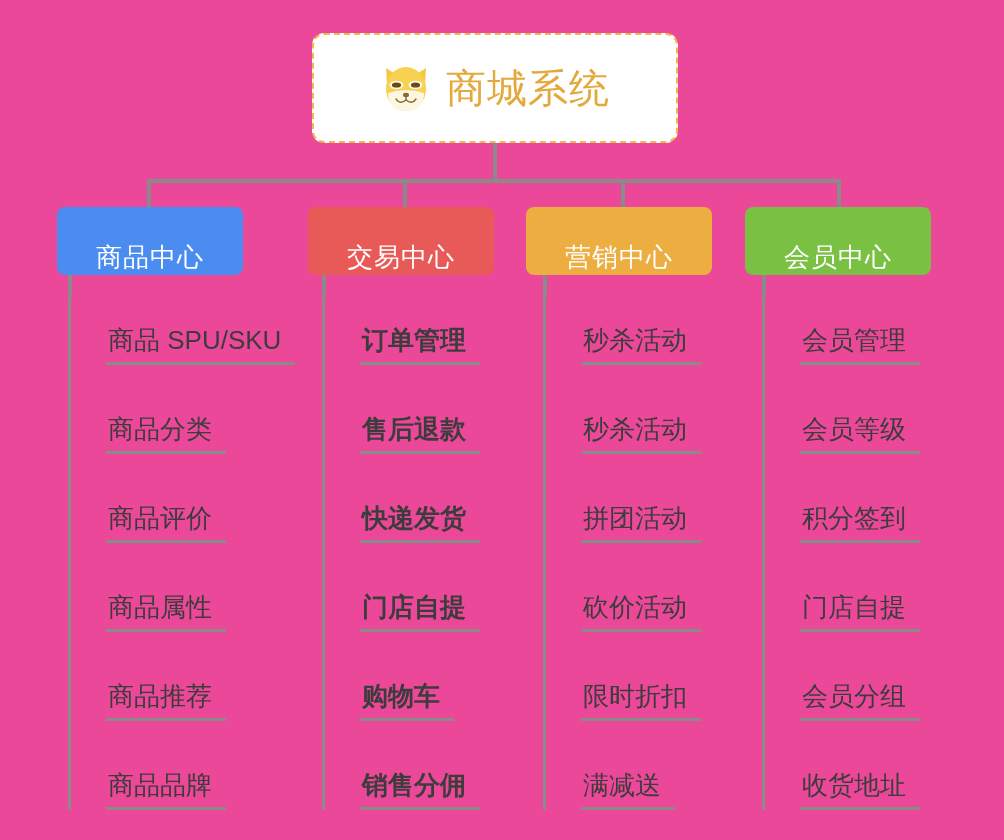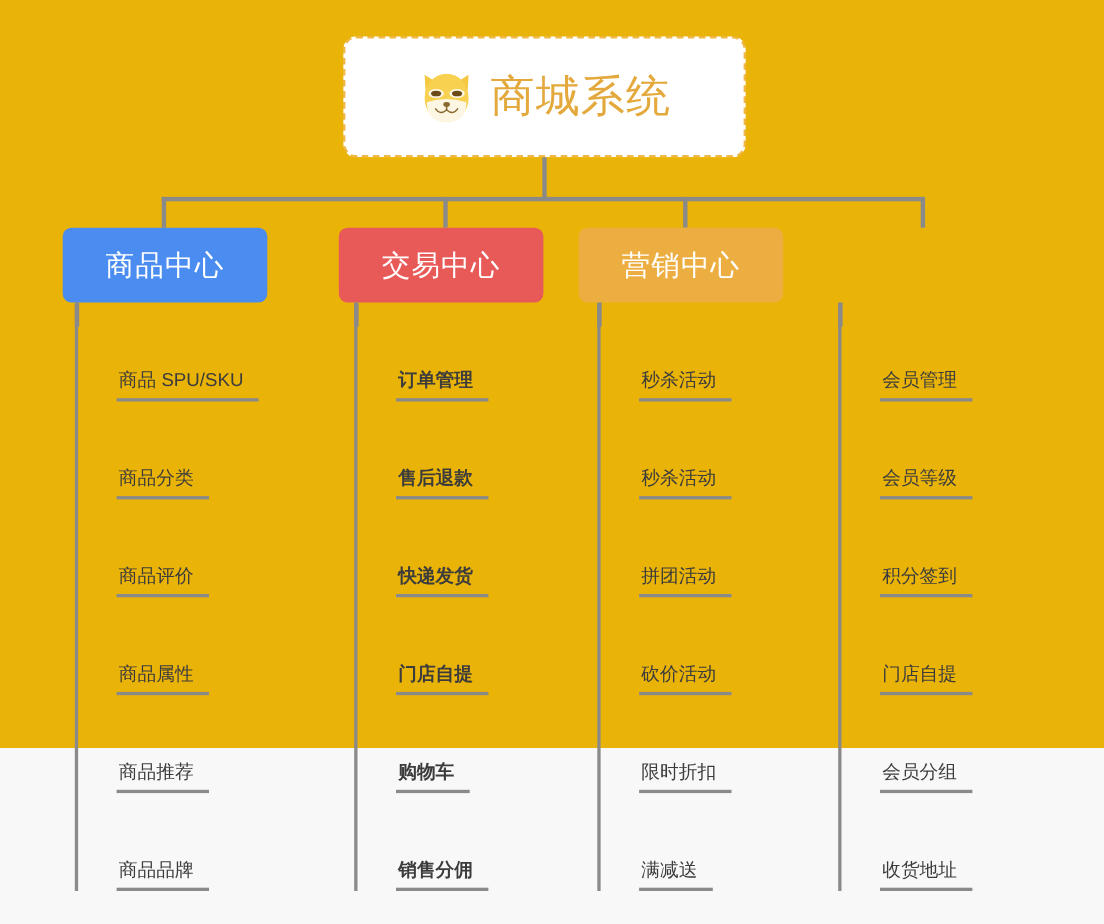--- a/index.html
+++ b/index.html
@@ -8,22 +8,22 @@
     width: 1004px;
     height: 840px;
     background: #f8f8f8;
     font-family: "Liberation Sans", "DejaVu Sans", sans-serif;
     overflow: hidden;
   }
 
   #mindmap {
     position: relative;
     width: 1004px;
-    height: 680px;
-    background: #eab308;
+    height: 840px;
+    background: #ec4899;
   }
 
   
   .root-node {
     position: absolute;
     left: 312px;
     top: 33px;
     width: 366px;
     height: 110px;
     background: #ffffff;
@@ -57,21 +57,21 @@
   }
   .conn-v { width: 4px; }
   .conn-h { height: 4px; }
 
   
   .cat-header {
     position: absolute;
     height: 68px;
     border-radius: 8px;
     display: flex;
-    align-items: center;
+    align-items: flex-end;
     justify-content: center;
     color: #ffffff;
     font-size: 26px;
     letter-spacing: 1px;
     white-space: nowrap;
   }
 
   
   .leaf-col {
     position: absolute;
@@ -95,21 +95,21 @@
   }
 
   .leaf-text-wrap {
     position: relative;
     display: inline-block;
     padding: 0 14px 6px 2px;
     border-bottom: 3px solid #8a8a8a;
   }
 
   .leaf-label {
-    font-size: 17px;
+    font-size: 26px;
     color: #3c3c3c;
     line-height: 1.15;
     white-space: nowrap;
   }
 </style>
 </head>
 <body>
 
 <div id="mindmap">
 
@@ -155,20 +155,23 @@
   <div class="cat-header" style="left: 308px; top: 207px; width: 186px; background: rgb(232, 90, 87);">
     <span>交易中心</span>
   </div>
   <div class="conn conn-v" style="left:322px; top:275px; height:22px;"></div>
 
   <div class="cat-header" style="left: 526px; top: 207px; width: 186px; background: rgb(237, 174, 65);">
     <span>营销中心</span>
   </div>
   <div class="conn conn-v" style="left:543px; top:275px; height:22px;"></div>
 
+  <div class="cat-header" style="left: 745px; top: 207px; width: 186px; background: rgb(122, 192, 67);">
+    <span>会员中心</span>
+  </div>
   <div class="conn conn-v" style="left:762px; top:275px; height:22px;"></div>
 
   <div class="leaf-col" style="left:68px;">
     <div class="leaf-trunk" style="height:534px;"></div>
     <div class="leaf-item">
         <span class="leaf-text-wrap"><span class="leaf-label">商品 SPU/SKU</span></span>
       </div>
     <div class="leaf-item">
         <span class="leaf-text-wrap"><span class="leaf-label">商品分类</span></span>
       </div>

